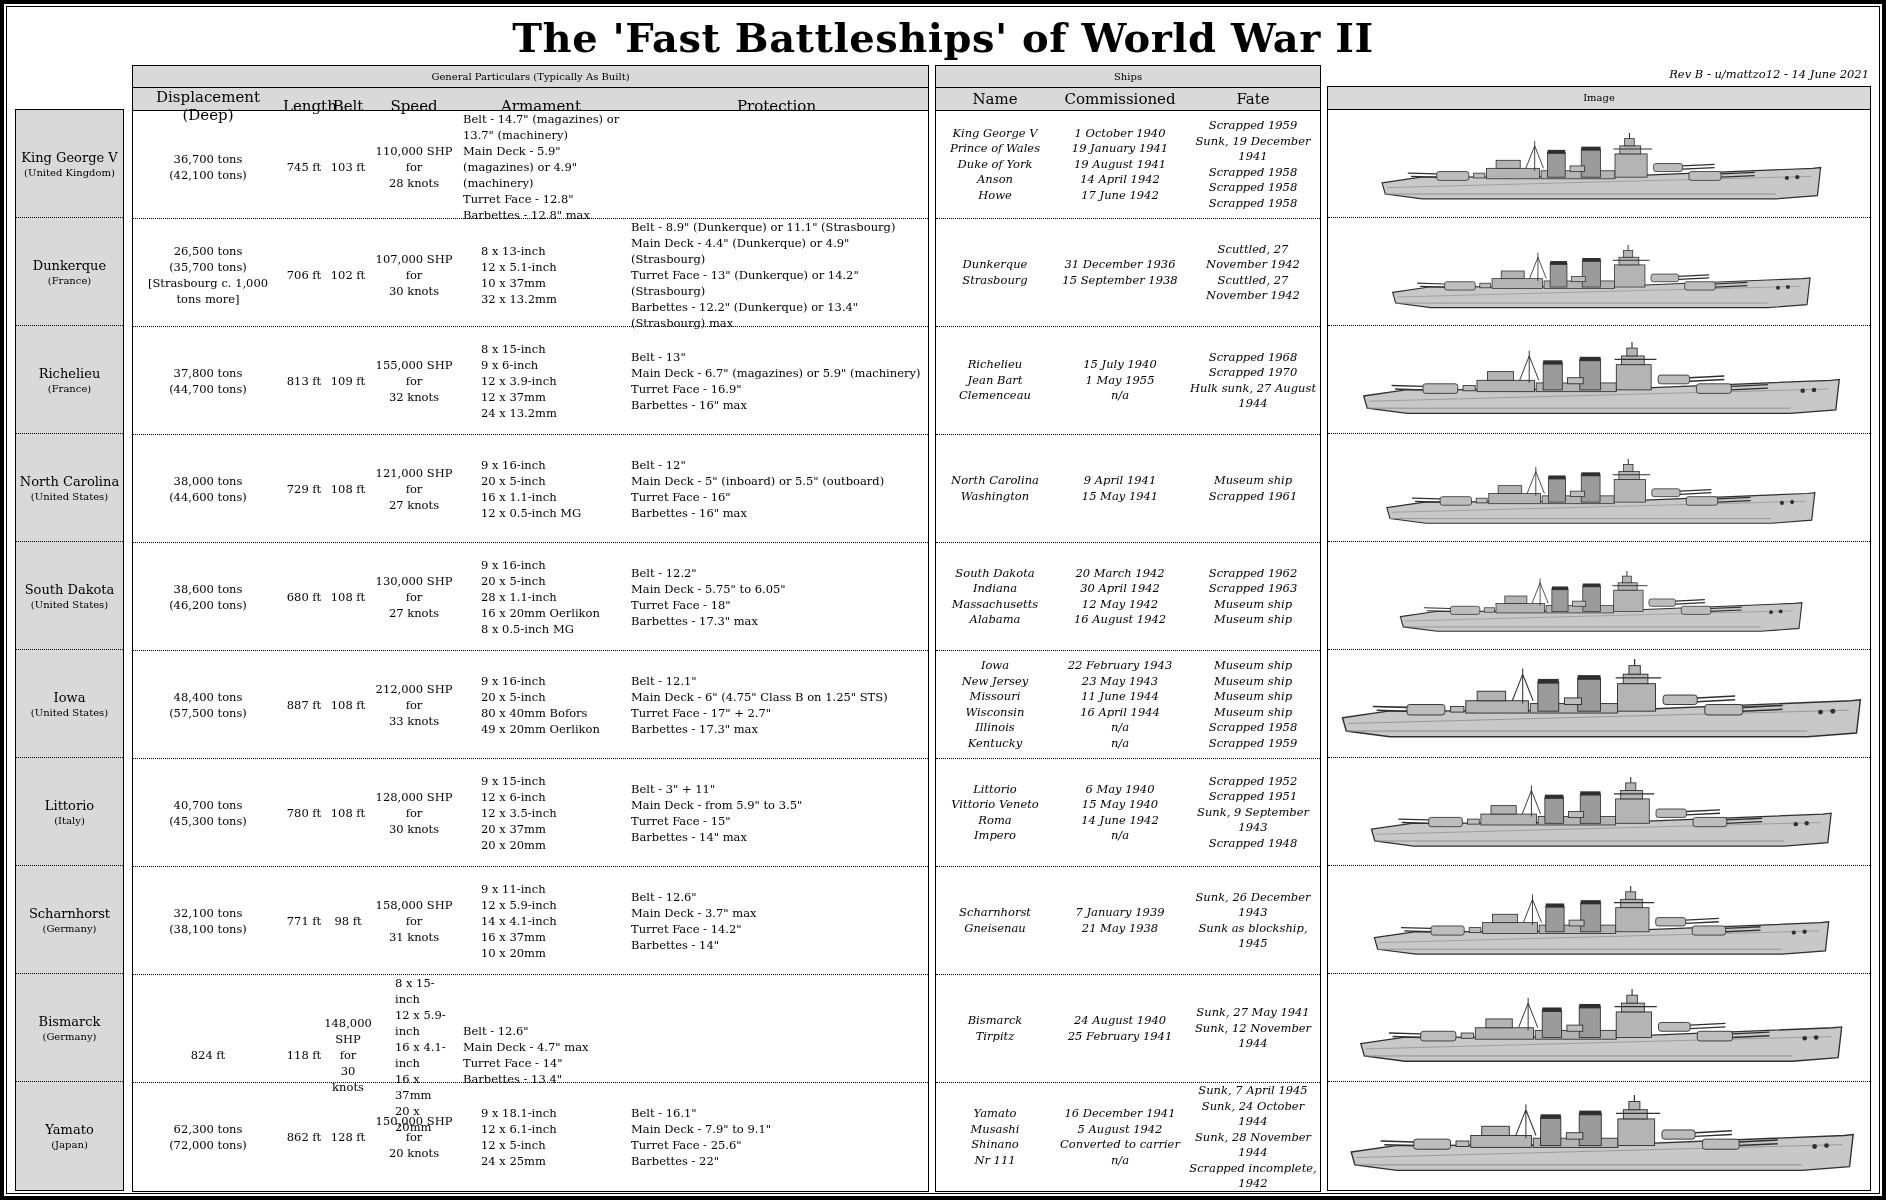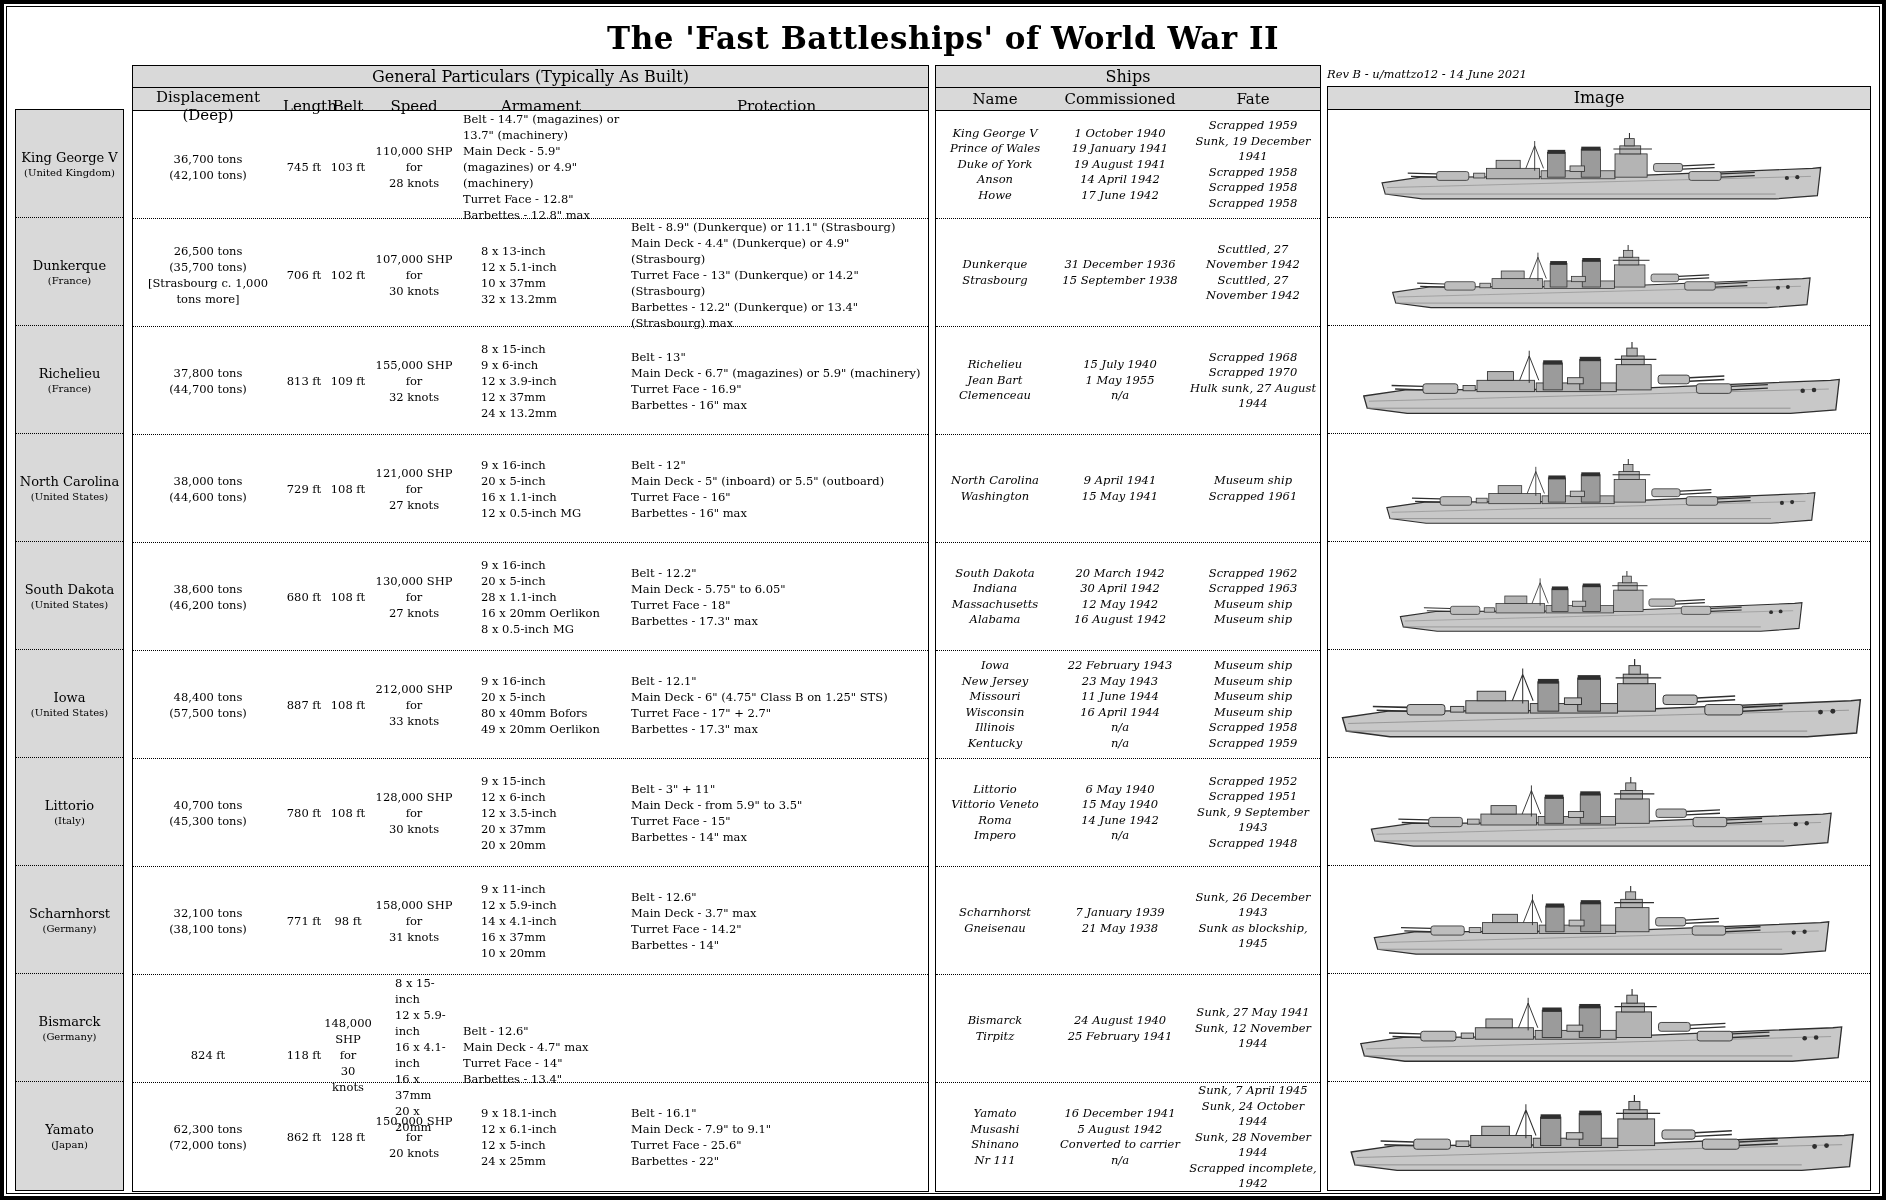--- a/index.html
+++ b/index.html
@@ -1,50 +1,50 @@
 <!DOCTYPE html>
 <html><head>
 <meta charset="utf-8">
 <style>
   html,body{margin:0;padding:0;background:#fff;}
   body{width:1886px;height:1200px;font-family:"DejaVu Serif","Liberation Serif",serif;color:#000;}
   .frame{box-sizing:border-box;width:1886px;height:1200px;border:4px solid #000;padding:2px;background:#fff;}
   .page{box-sizing:border-box;width:100%;height:100%;border:1px solid #000;padding:6px 8px 0 8px;overflow:hidden;background:#fff;}
-  .title{text-align:center;font-size:31px;font-weight:bold;height:52px;line-height:50px;letter-spacing:.5px;}
+  .title{text-align:center;font-size:40px;font-weight:bold;height:52px;line-height:50px;letter-spacing:.5px;}
   .layout{display:flex;align-items:flex-start;}
   
   .label-col{width:107px;margin-top:44px;border:1px solid #000;background:#d9d9d9;flex:none;}
   .label-cell{height:108px;display:flex;flex-direction:column;justify-content:center;align-items:center;text-align:center;border-bottom:1px dotted #000;box-sizing:border-box;}
   .label-cell:last-child{border-bottom:none;}
   .class-name{font-size:13px;}
   .class-country{font-size:10px;margin-top:2px;}
   
   .tbl{border:1px solid #000;background:#fff;flex:none;}
-  .group-bar{height:21px;line-height:21px;background:#d9d9d9;border-bottom:1px solid #000;text-align:center;font-size:16px;}
+  .group-bar{height:21px;line-height:21px;background:#d9d9d9;border-bottom:1px solid #000;text-align:center;font-size:10px;}
   .col-head{height:22px;background:#d9d9d9;border-bottom:1px solid #000;font-size:15px;align-items:center;}
   .data-row{height:108px;border-bottom:1px dotted #000;box-sizing:border-box;}
   .t-body .data-row:last-child{border-bottom:none;}
   
   .main-tbl{width:795px;margin-left:8px;}
   .main-cols{display:grid;grid-template-columns:150px 42px 46px 86px 168px 1fr;}
   .cell{display:flex;flex-direction:column;justify-content:center;font-size:11.5px;line-height:16px;white-space:pre-line;}
   .c-center{align-items:center;text-align:center;}
   .c-left{align-items:flex-start;text-align:left;}
   .pad-arm{padding-left:24px;box-sizing:border-box;}
   .pad-prot{padding-left:6px;padding-right:4px;box-sizing:border-box;}
   .col-head.main-cols span{text-align:center;}
   
   .ships-tbl{width:384px;margin-left:6px;}
   .ships-cols{display:grid;grid-template-columns:118px 132px 1fr;}
   .ital{font-style:italic;}
   .ship-line{line-height:15.5px;}
   .col-head.ships-cols span{text-align:center;}
   
   .image-col{flex:1 1 auto;margin-left:6px;min-width:0;}
-  .rev-line{height:21px;line-height:19px;text-align:left;font-size:11.5px;font-style:italic;padding-right:2px;}
+  .rev-line{height:21px;line-height:19px;text-align:right;font-size:11.5px;font-style:italic;padding-right:2px;}
   .image-tbl{border:1px solid #000;background:#fff;}
   .image-cell{height:108px;border-bottom:1px dotted #000;box-sizing:border-box;display:flex;align-items:flex-end;justify-content:center;padding-bottom:7px;overflow:hidden;}
   .image-tbl .image-cell:last-child{border-bottom:none;}
   .ship-svg{display:block;height:auto;}
 </style>
 </head>
 <body>
 
 <svg width="0" height="0" style="position:absolute" aria-hidden="true">
   <defs>

